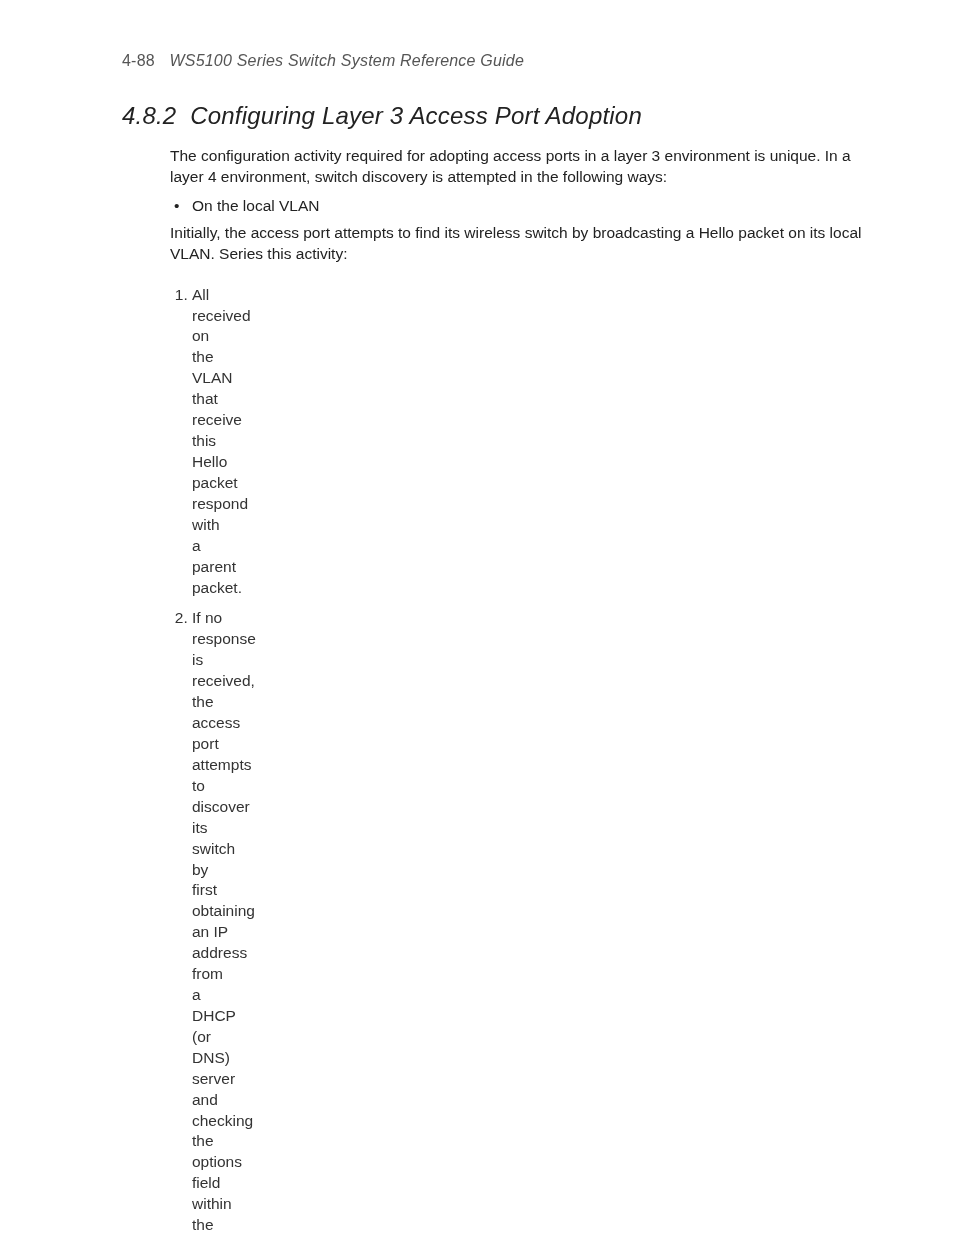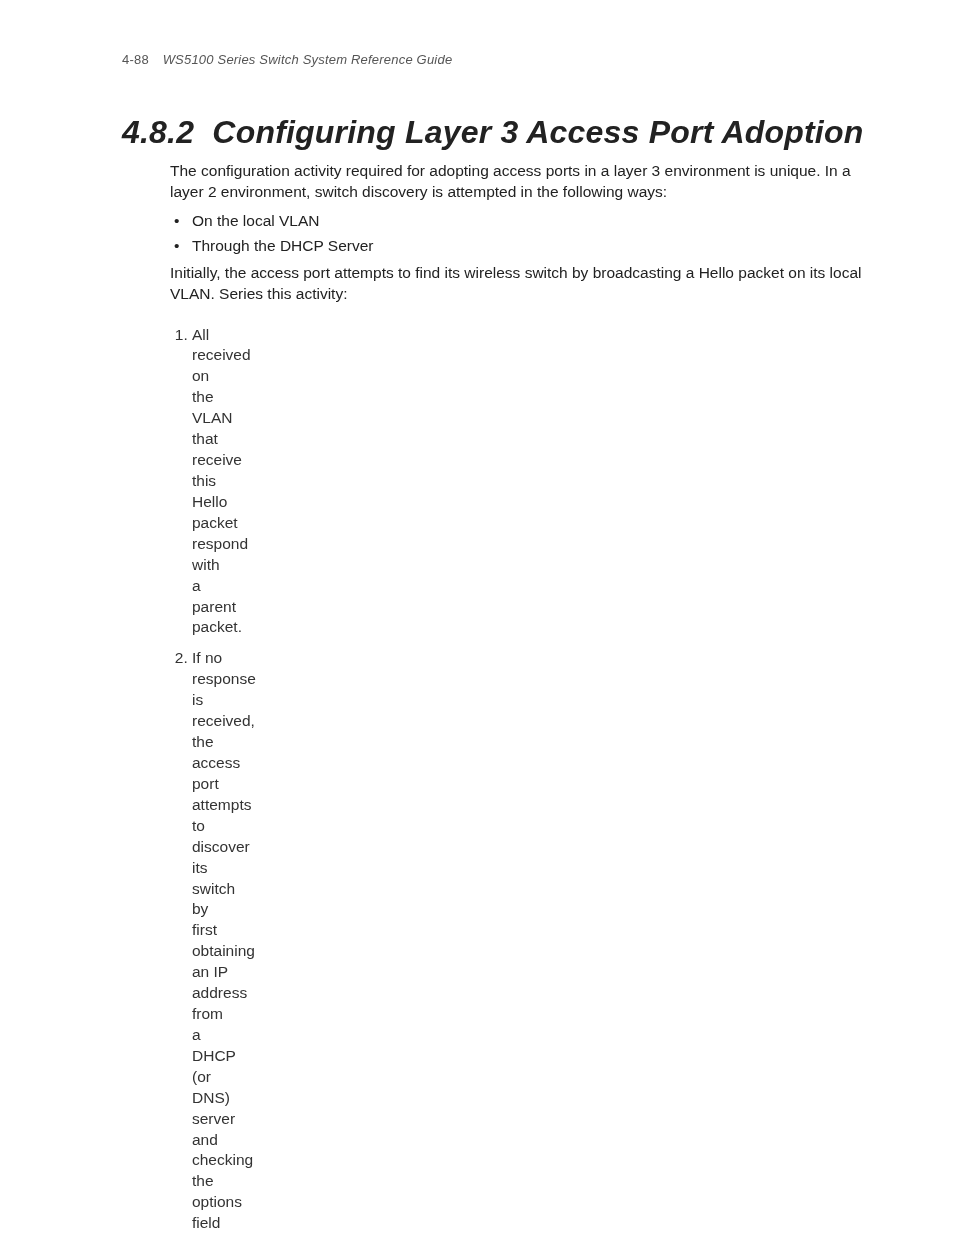--- a/index.html
+++ b/index.html
@@ -7,35 +7,35 @@
     background: #fff;
     font-family: Arial, Helvetica, sans-serif;
     color: #222;
     width: 954px;
   }
   .page {
     padding: 52px 88px 60px 122px;
     box-sizing: border-box;
   }
   .runhead {
-    font-size: 13px;
+    font-size: 16px;
     font-style: italic;
     color: #555;
-    margin-bottom: 47px;
+    margin-bottom: 32px;
     letter-spacing: 0.2px;
   }
   .runhead .pg { font-style: normal; margin-right: 10px; }
 
   h2.sec {
     font-family: "Arial Narrow", Arial, sans-serif;
     font-style: italic;
-    font-weight: 700;
+    font-weight: 400;
     font-stretch: condensed;
-    font-size: 32px;
-    margin: 0 0 10px 0;
+    font-size: 24px;
+    margin: 0 0 16px 0;
     letter-spacing: 0.2px;
   }
   .body { font-size: 15.5px; line-height: 1.35; }
   .indent { margin-left: 48px; }
   p { margin: 6px 0; }
   ul.bullets { margin: 8px 0 0 22px; padding: 0; }
   ul.bullets li { margin: 4px 0; list-style: none; position: relative; }
   ul.bullets li::before { content: "•"; position: absolute; left: -18px; }
   ol.num { margin: 8px 0 8px 22px; padding: 0; }
   ol.num li { margin: 6px 0 10px 0; }
@@ -49,24 +49,23 @@
     <span class="pg">4-88</span>
     <span>WS5100 Series Switch System Reference Guide</span>
   </div>
 
   <h2 class="sec">
     <span>4.8.2</span>&nbsp;
     <span>Configuring Layer 3 Access Port Adoption</span>
   </h2>
 
   <div class="body indent">
-    <p>The configuration activity required for adopting access ports in a layer 3 environment is unique. In a layer 2 environment, switch discovery is attempted in the following ways:</p>
+    <p>The configuration activity required for adopting access ports in a layer 3 environment is unique. In a layer 4 environment, switch discovery is attempted in the following ways:</p>
     <ul class="bullets">
       <li>On the local VLAN</li>
-      <li>Through the DHCP Server</li>
     </ul>
     <p>Initially, the access port attempts to find its wireless switch by broadcasting a Hello packet on its local VLAN. Series this activity:</p>
 
     <ol class="num">
       <li>All received on the VLAN that receive this Hello packet respond with a parent packet.</li>
       <li>
         <span>If no response is received, the access port attempts to discover its switch by first obtaining an IP address from a DHCP (or DNS) server and checking the options field within the DHCP response.</span>
         
 
         

